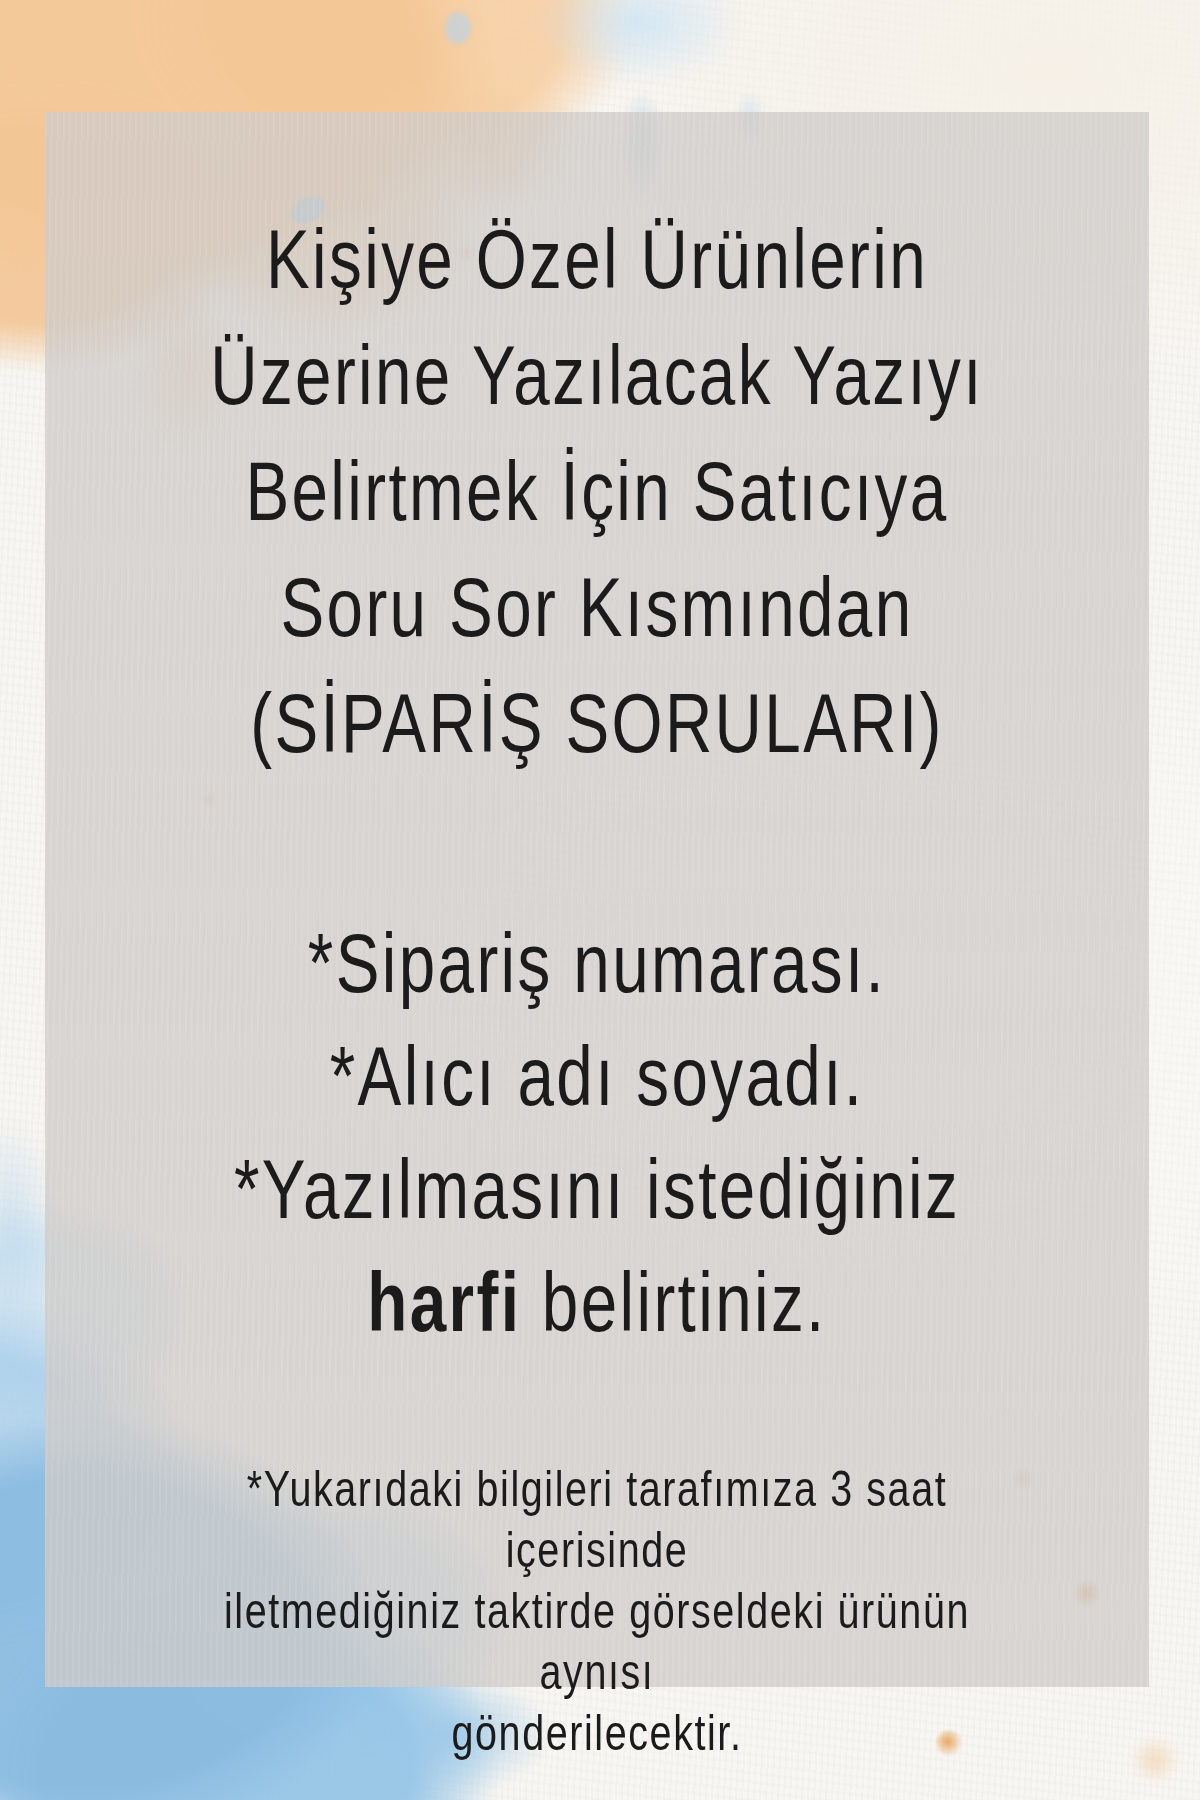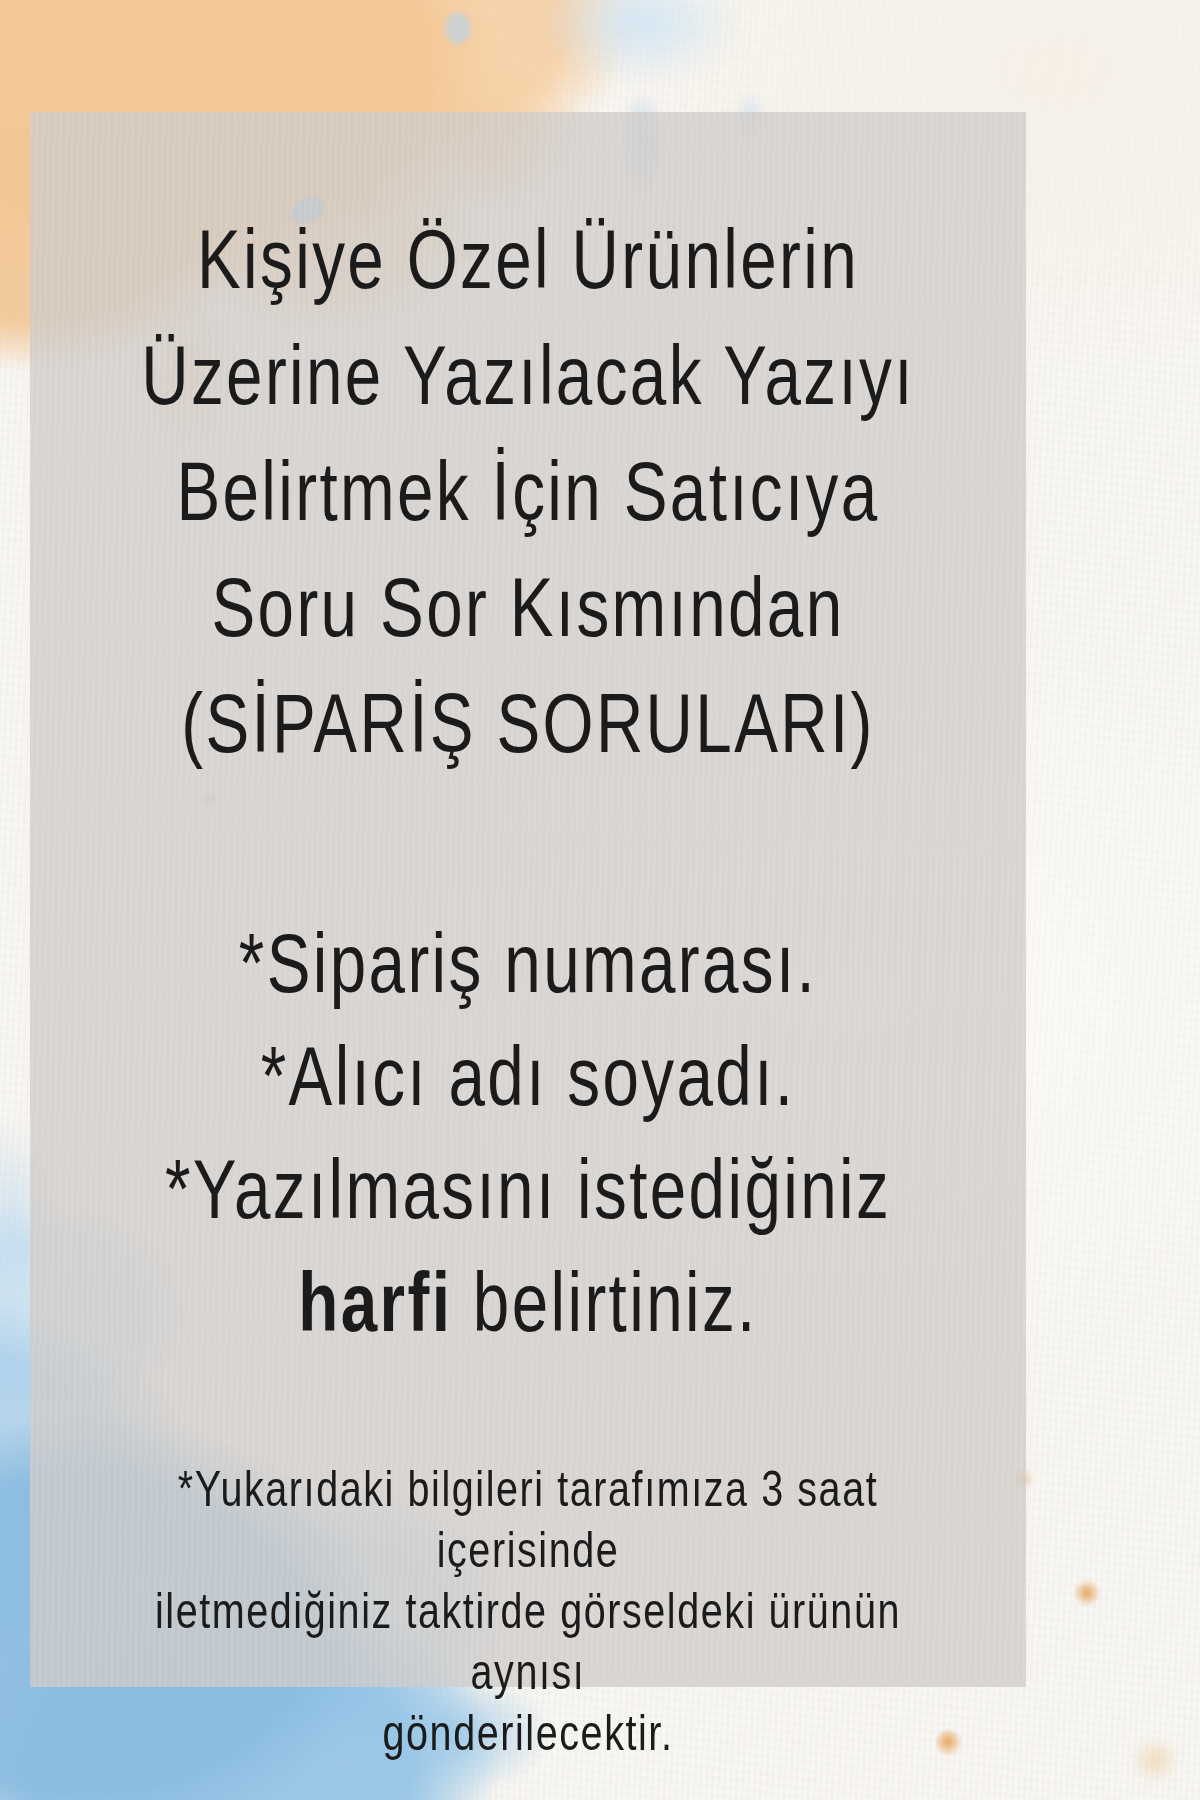--- a/index.html
+++ b/index.html
@@ -62,21 +62,21 @@
   .dot-4{left:1130px;top:1738px;width:50px;height:44px;filter:blur(3px);
     background:radial-gradient(circle, rgba(240,200,150,0.55), rgba(240,200,150,0) 72%);}
   .dot-5{left:352px;top:185px;width:28px;height:38px;filter:blur(2px);
     background:radial-gradient(circle at 50% 40%, rgba(240,199,148,0.85), rgba(240,199,148,0) 75%);}
   .dot-6{left:458px;top:244px;width:18px;height:18px;filter:blur(1px);
     background:radial-gradient(circle, rgba(235,185,130,0.5), rgba(235,185,130,0) 75%);}
   .dot-7{left:202px;top:792px;width:15px;height:15px;filter:blur(1px);
     background:radial-gradient(circle, rgba(230,170,110,0.55), rgba(230,170,110,0) 75%);}
   
   .card{
-    left:30px;top:112px;width:996px;height:1575px;
+    left:45px;top:112px;width:1104px;height:1575px;
     background-color:rgba(209,205,202,0.78);
     background-image:repeating-linear-gradient(91deg, rgba(255,255,255,0.045) 0 2px, rgba(0,0,0,0.008) 2px 6px);
   }
   
   .txt{left:0;right:0;text-align:center;transform:scaleX(0.79);transform-origin:50% 50%;}
   .heading-block{top:90px;font-size:83px;line-height:116px;letter-spacing:3px;}
   .order-block{top:795px;font-size:83px;line-height:113px;letter-spacing:3px;}
   .footer-block{top:1347px;font-size:50px;line-height:61px;letter-spacing:2px;}
   .order-block b{font-weight:700;}
 </style>

